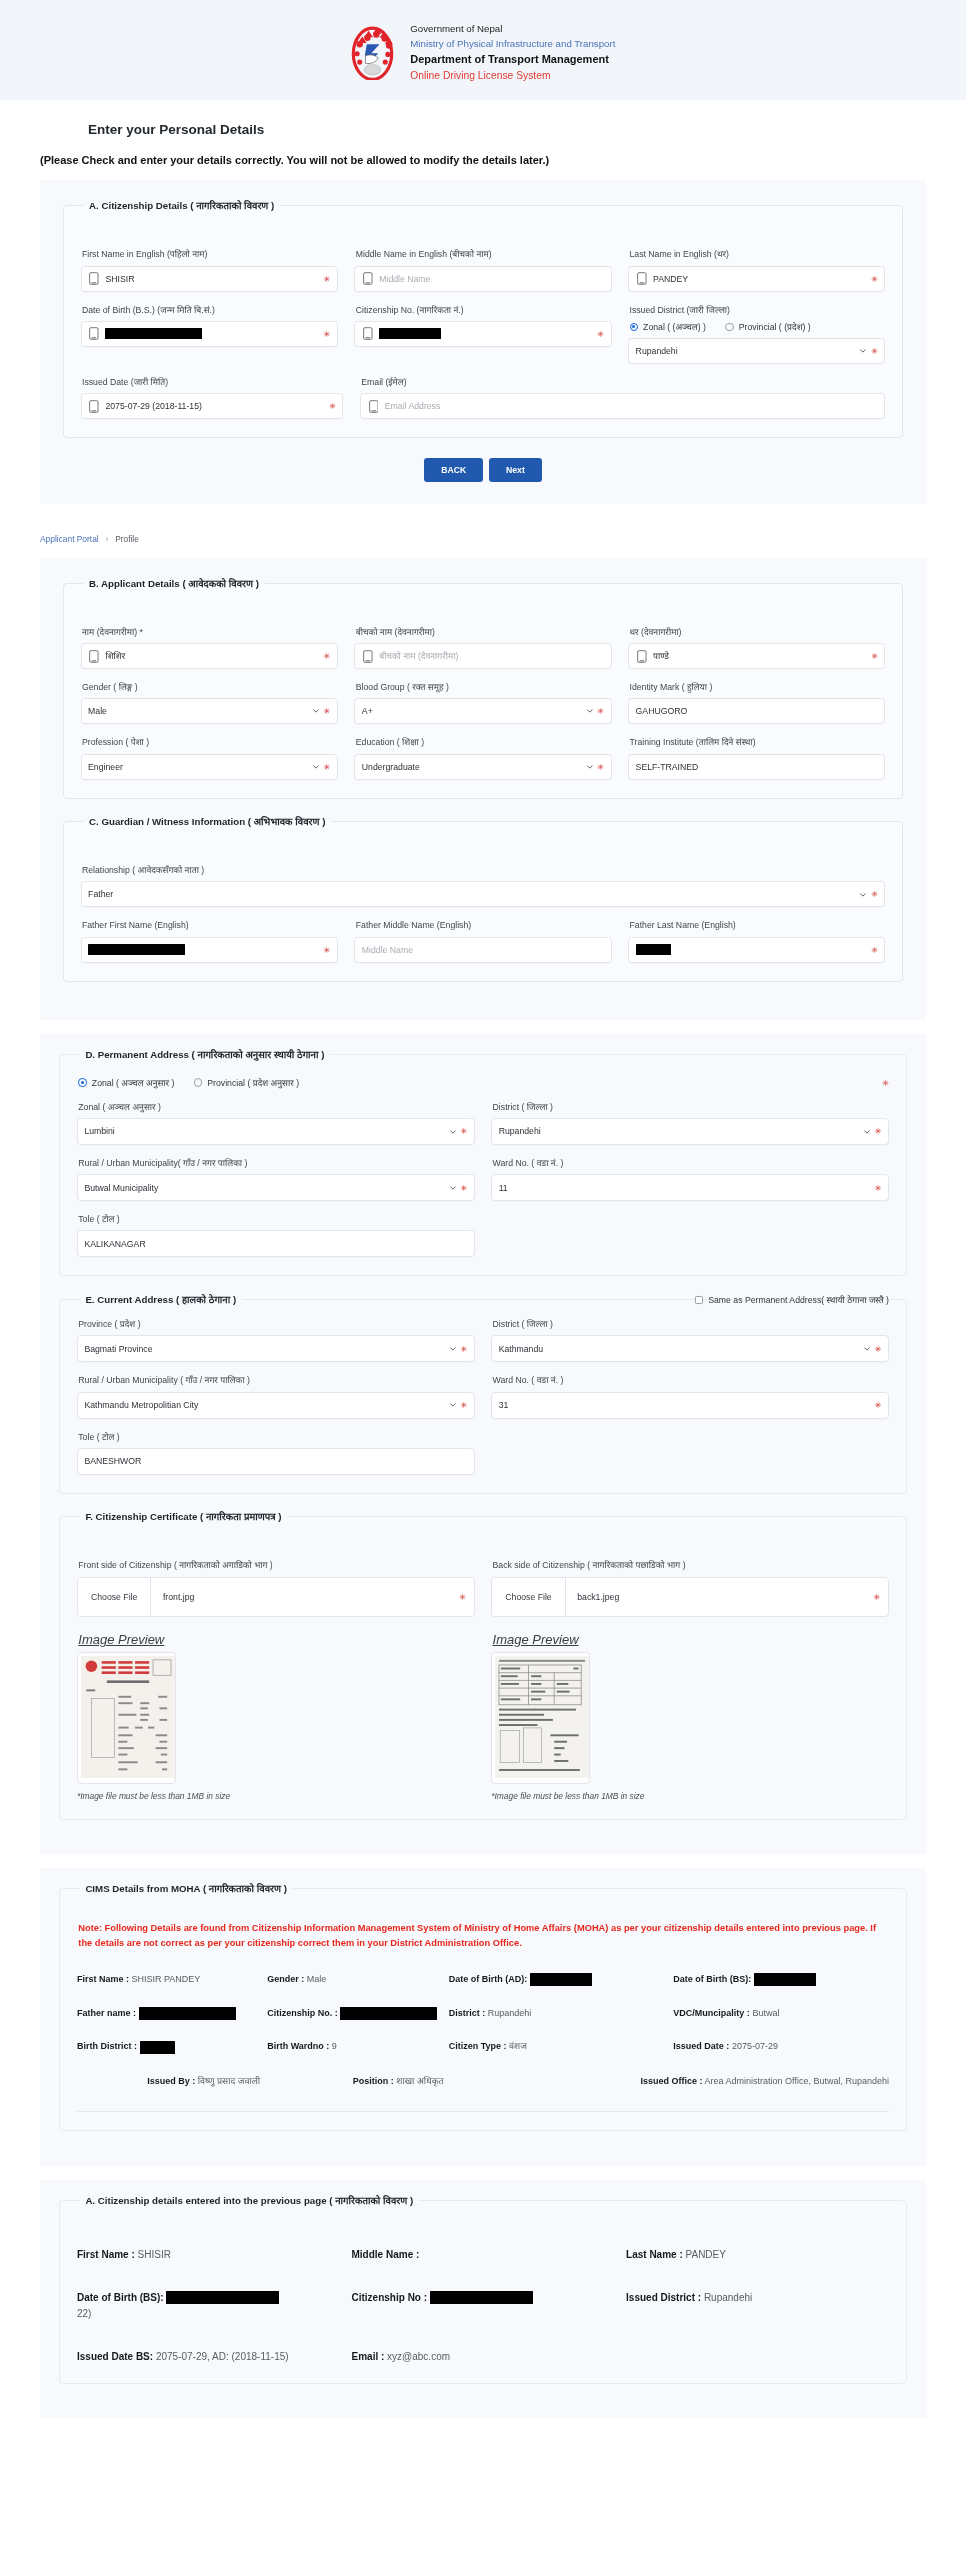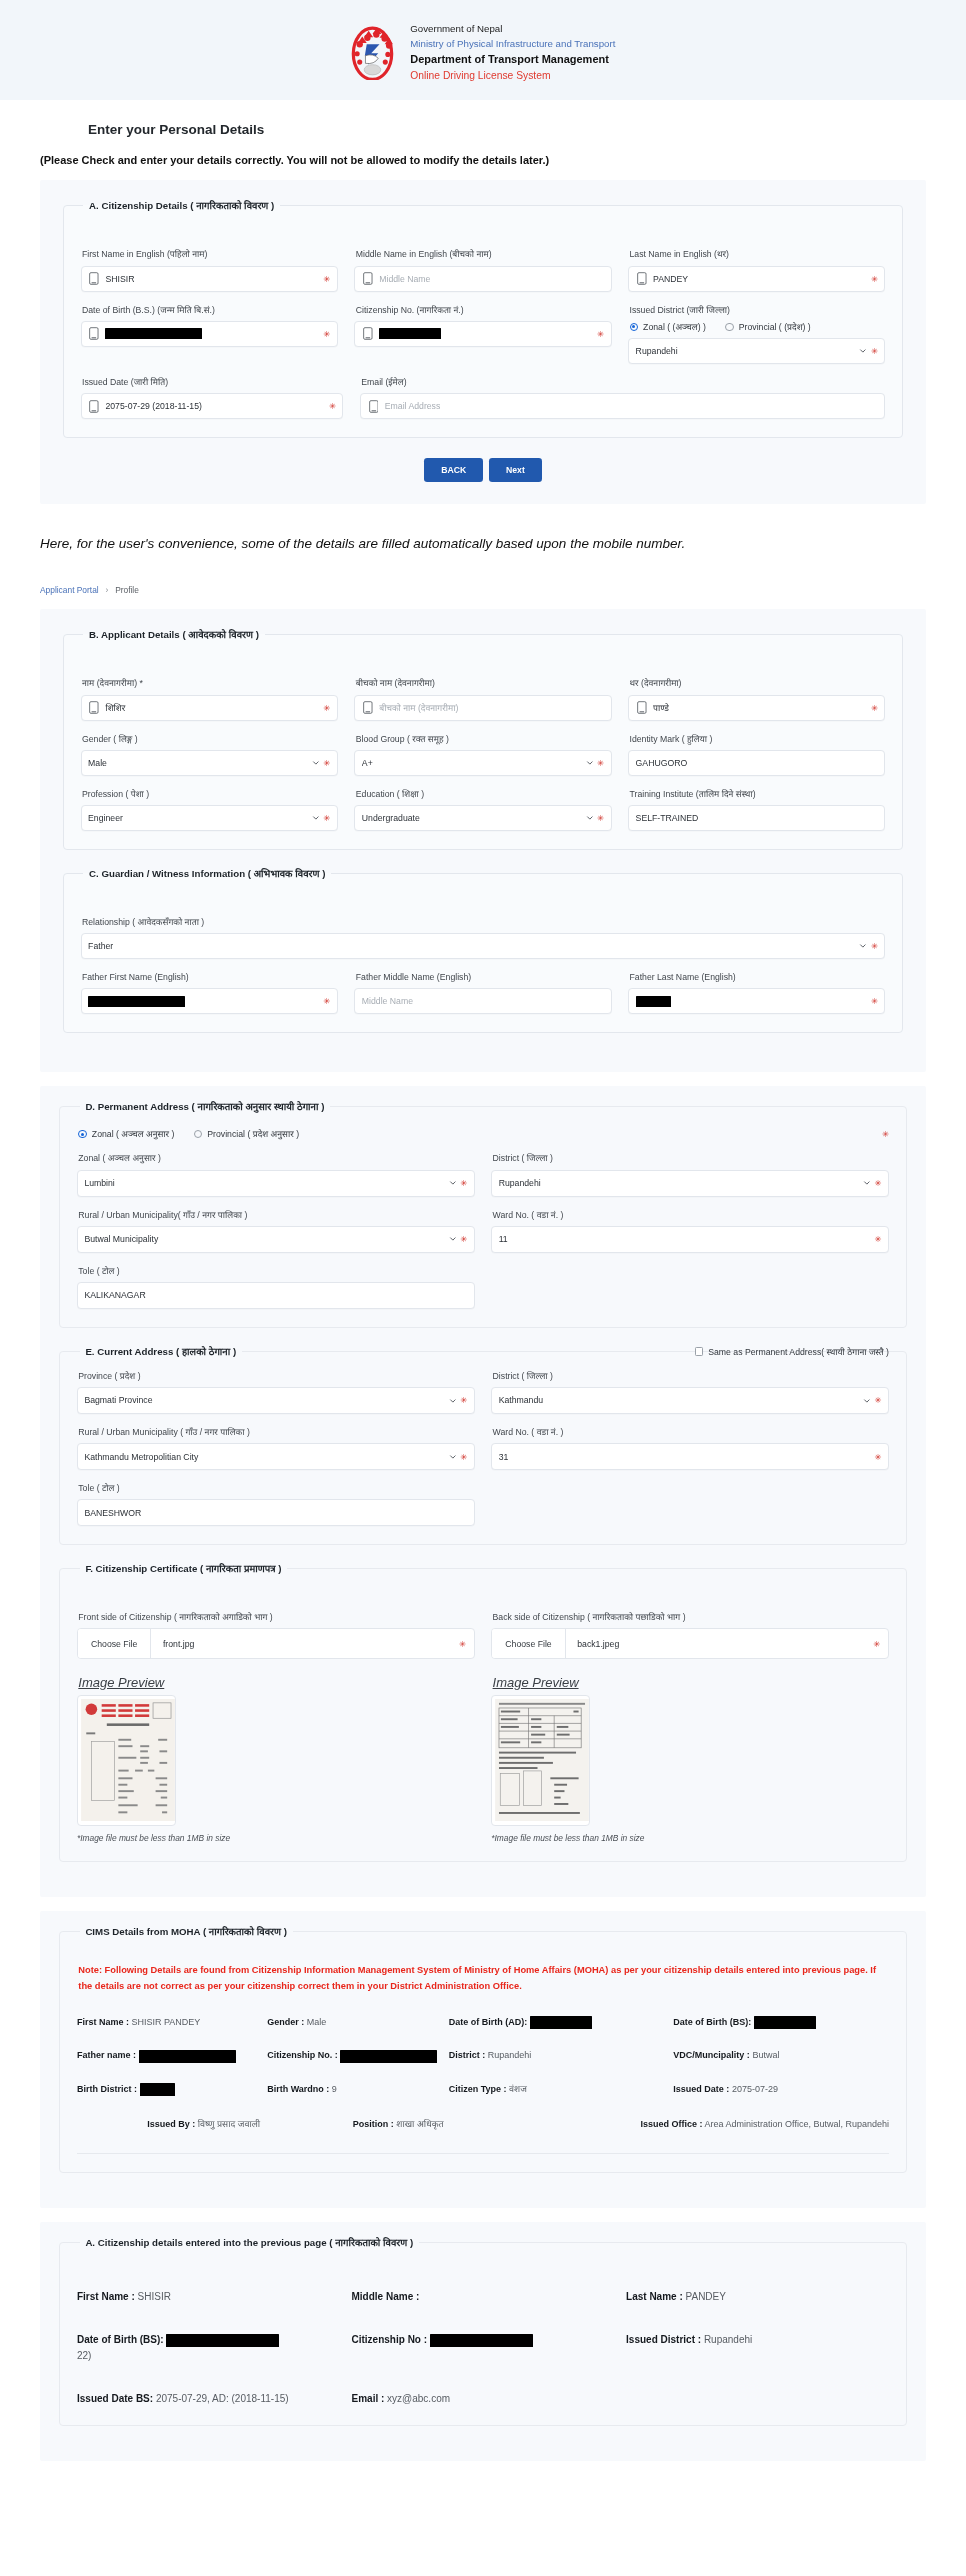--- a/index.html
+++ b/index.html
@@ -145,21 +145,21 @@
     font-weight:bold;
     padding:7px 16.7px;
     cursor:pointer;
     font-family:"Liberation Sans", sans-serif;
   }
 
   
   .file-control {
     display:flex;
     align-items:center;
-    height:31px;
+    height:40px;
     background:#fff;
     border:0.6px solid #e2e6ec;
     border-radius:3.9px;
     overflow:hidden;
   }
   .file-btn {
     font-size:8.7px;
     color:#34393f;
     padding:0 13px;
     height:100%;
@@ -369,21 +369,20 @@
       </fieldset>
 
       <div class="btn-row">
         <button class="btn">BACK</button>
         <button class="btn">Next</button>
       </div>
     </div>
   </div>
 
   <div class="pad">
-    <p class="note-italic">Here, for the user's convenience, some of the details are filled automatically based upon the mobile number.</p>
     <div class="breadcrumb">
       <span class="crumb-link">Applicant Portal</span>
       <span class="crumb-sep">›</span>
       <span class="crumb-current">Profile</span>
     </div>
   </div>
 
   <div class="pad">
     <div class="panel">
 

